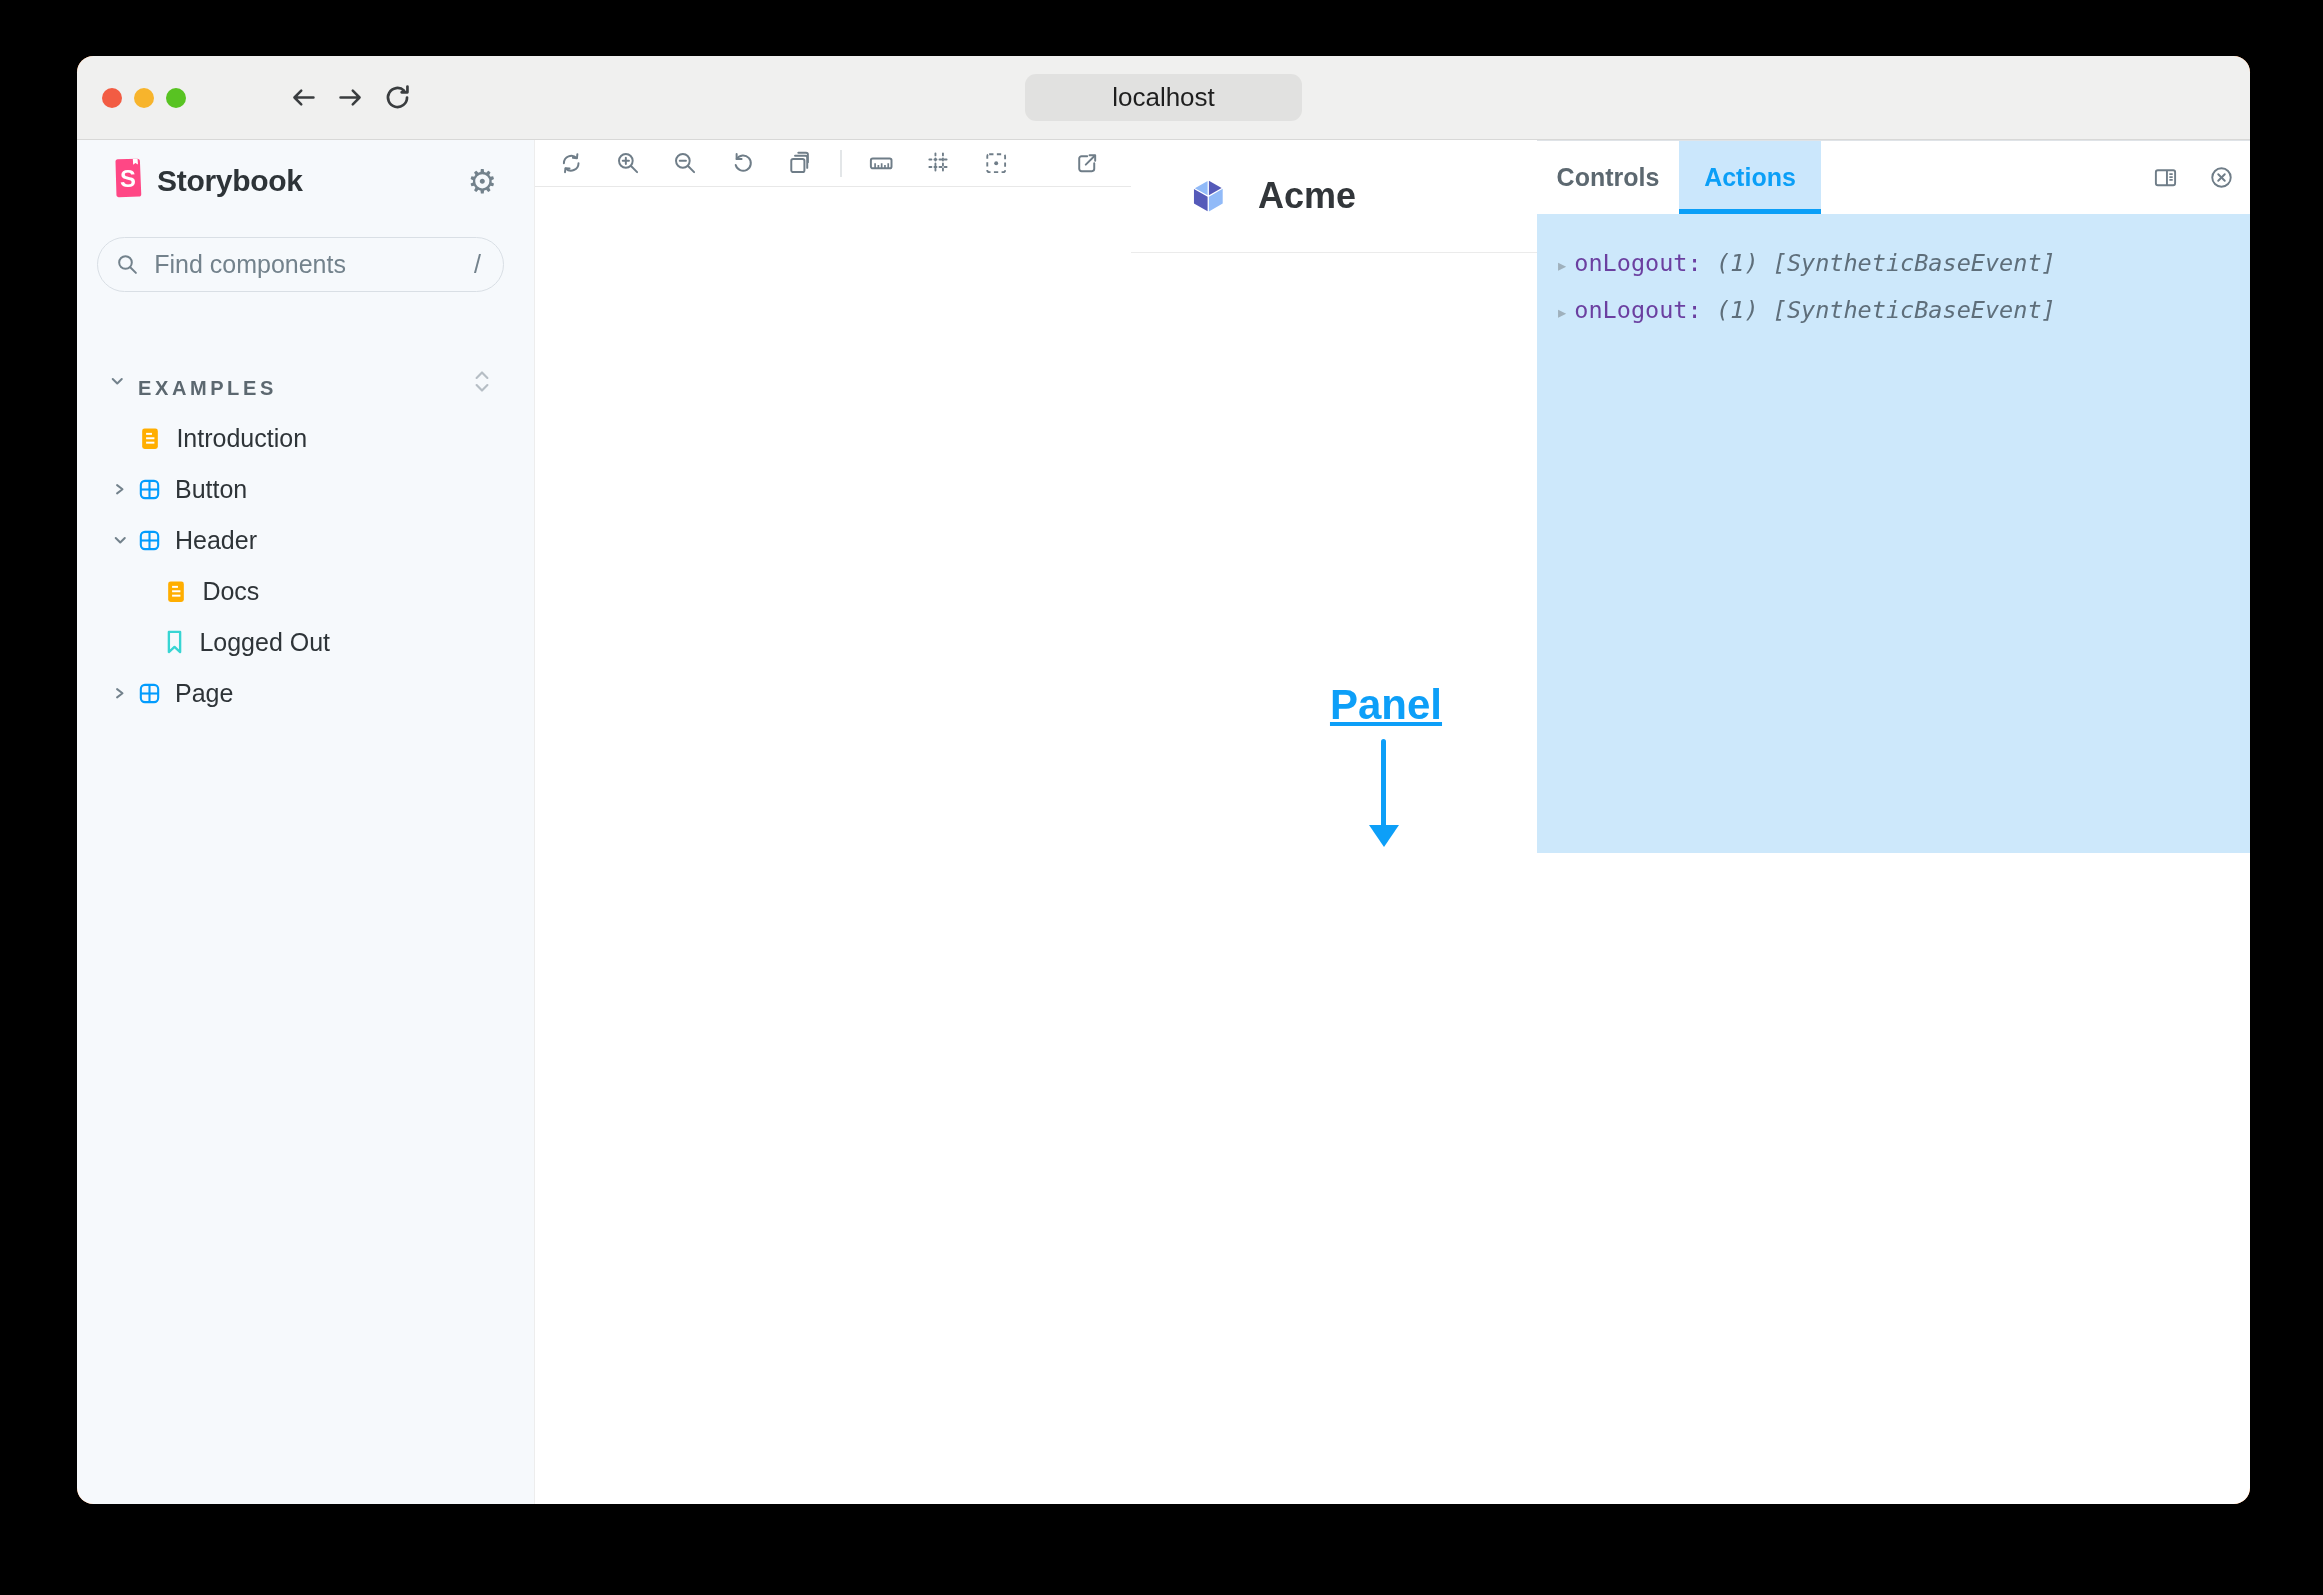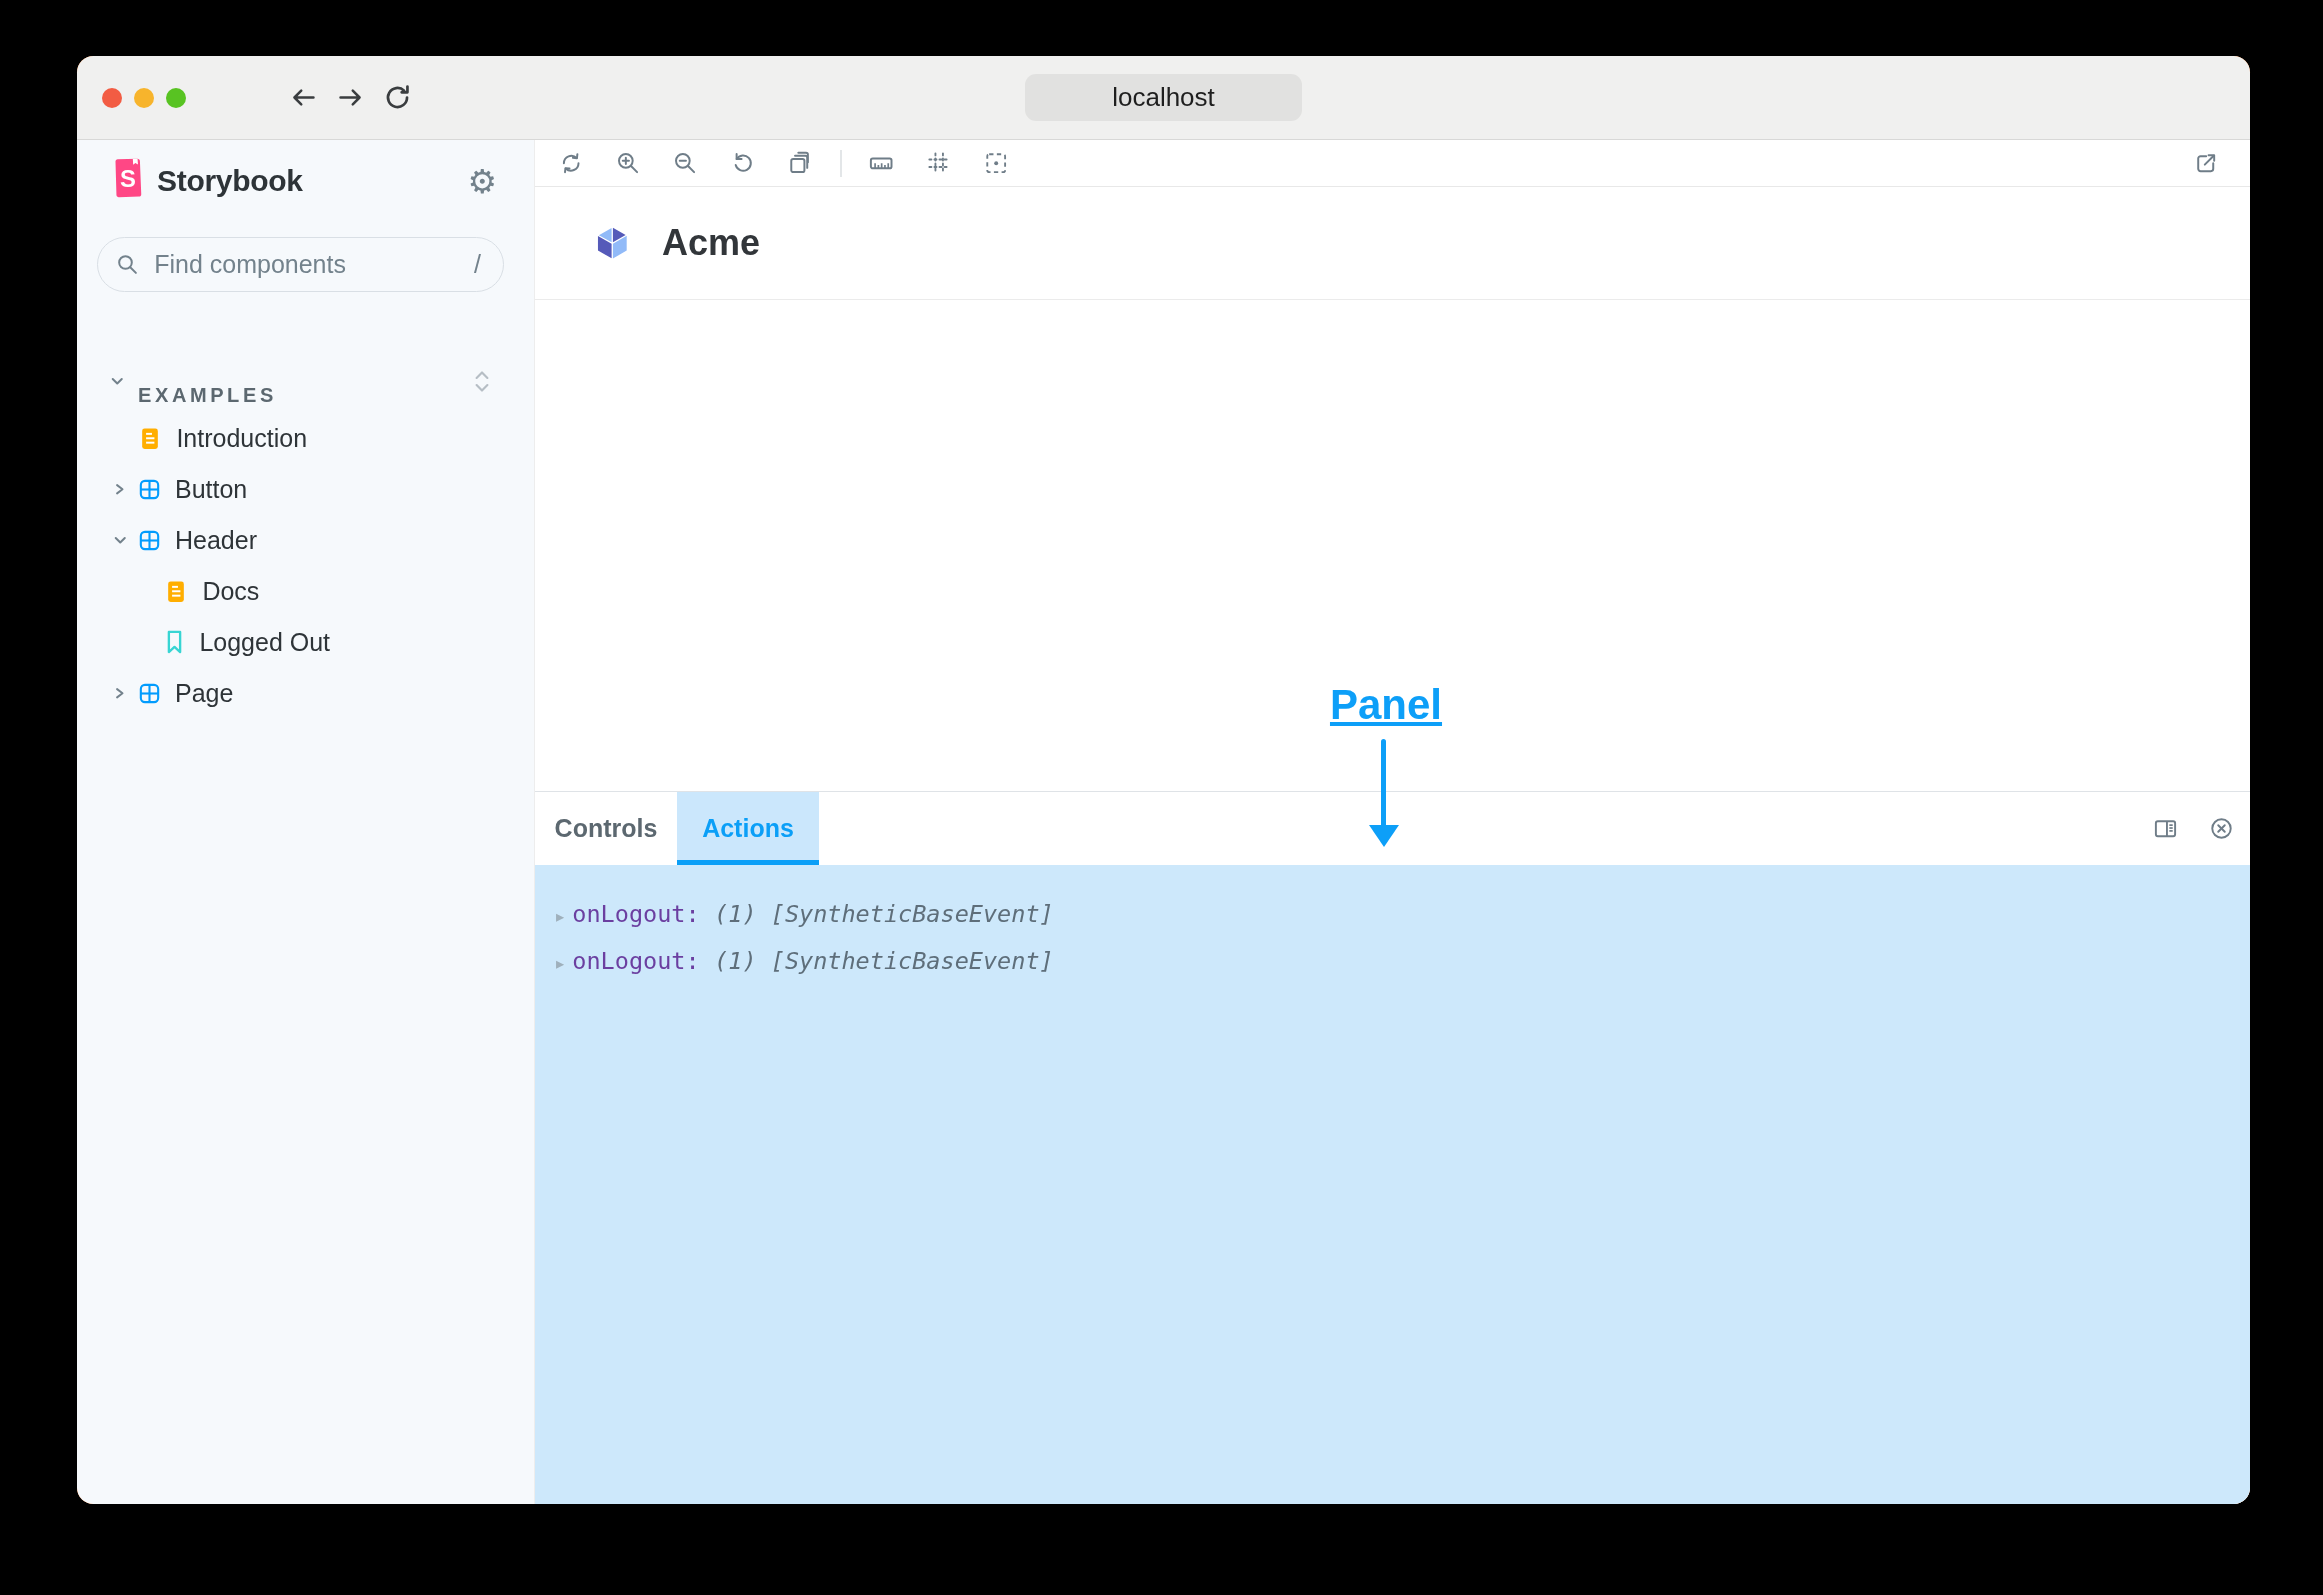--- a/index.html
+++ b/index.html
@@ -31,36 +31,36 @@
               font-size:30px;font-weight:700;letter-spacing:-0.3px;color:#2E3438;}
   .gear{position:absolute;right:37px;top:50%;transform:translateY(-50%);font-size:33px;color:#73828C;line-height:1;}
   .search{position:absolute;left:20px;top:97px;width:407px;height:55px;border:1.8px solid #D9DFE5;
           border-radius:28px;display:flex;align-items:center;padding:0 22px 0 18px;color:#73828C;background:transparent;}
   .search input{flex:1;border:none;outline:none;background:transparent;font-size:25px;color:#2E3438;
                 font-family:"Liberation Sans",sans-serif;margin-left:12.7px;min-width:0;}
   .search input::placeholder{color:#73828C;opacity:1;}
   .search .slash{font-size:25px;color:#73828C;}
   .section-header{position:absolute;left:0;top:226px;width:100%;height:33px;}
   .section-header .chev{position:absolute;left:33px;top:8.1px;color:#73828C;}
-  .section-title{position:absolute;left:61px;top:18px;font-size:20px;font-weight:700;letter-spacing:3.6px;color:#5C6870;}
+  .section-title{position:absolute;left:61px;top:11px;font-size:20px;font-weight:700;letter-spacing:3.6px;color:#5C6870;}
   .sortbtn{position:absolute;right:43px;top:1.8px;color:#B6BEC5;}
   .tree{position:absolute;left:0;top:273px;width:100%;}
   .row{height:51px;display:flex;align-items:center;margin:0 29px 0 20px;border-radius:9px;font-size:25px;color:#2E3438;}
   .row .chev{width:16.3px;margin-left:16.3px;color:#73828C;display:flex;align-items:center;}
   .row.root .icon{margin-left:9px;display:flex;align-items:center;}
   .row.rootdoc .icon{margin-left:42px;display:flex;align-items:center;}
   .row.child{padding-left:68px;}
   .row.child .icon{display:flex;align-items:center;}
   .row .label{margin-left:15.4px;white-space:nowrap;}
   .row.selected{background:#029CFD;color:#fff;}
   .row.selected .label{font-weight:700;}
   .teal{color:#37D5D3;}
   .white-ic{color:#fff;}
   
-  .main{flex:1;display:flex;flex-direction:column;min-width:0;border-left:0.9px solid rgba(0,0,0,.07);background:#fff;}
+  .main{flex:1;display:flex;flex-direction:row;min-width:0;border-left:0.9px solid rgba(0,0,0,.07);background:#fff;}
   .toolbar{height:47px;flex:0 0 47px;display:flex;align-items:center;padding:0 32px 0 23.5px;
            border-bottom:1.8px solid #E8E8E8;color:#6F7D88;gap:33px;}
   .toolbar .tdiv{width:1.8px;height:27px;background:#E3E6E8;margin:0 -5.4px;}
   .toolbar .spacer{flex:1;}
   .tbicon{display:flex;align-items:center;}
   
   .story{flex:1;min-height:0;background:#fff;display:flex;flex-direction:column;}
   .acme-header{height:113px;flex:0 0 113px;border-bottom:1.8px solid #EBEBEB;display:flex;align-items:center;
                padding:0 52px 0 56px;}
   .acme-title{margin-left:29px;font-size:36px;font-weight:700;color:#32363A;}

